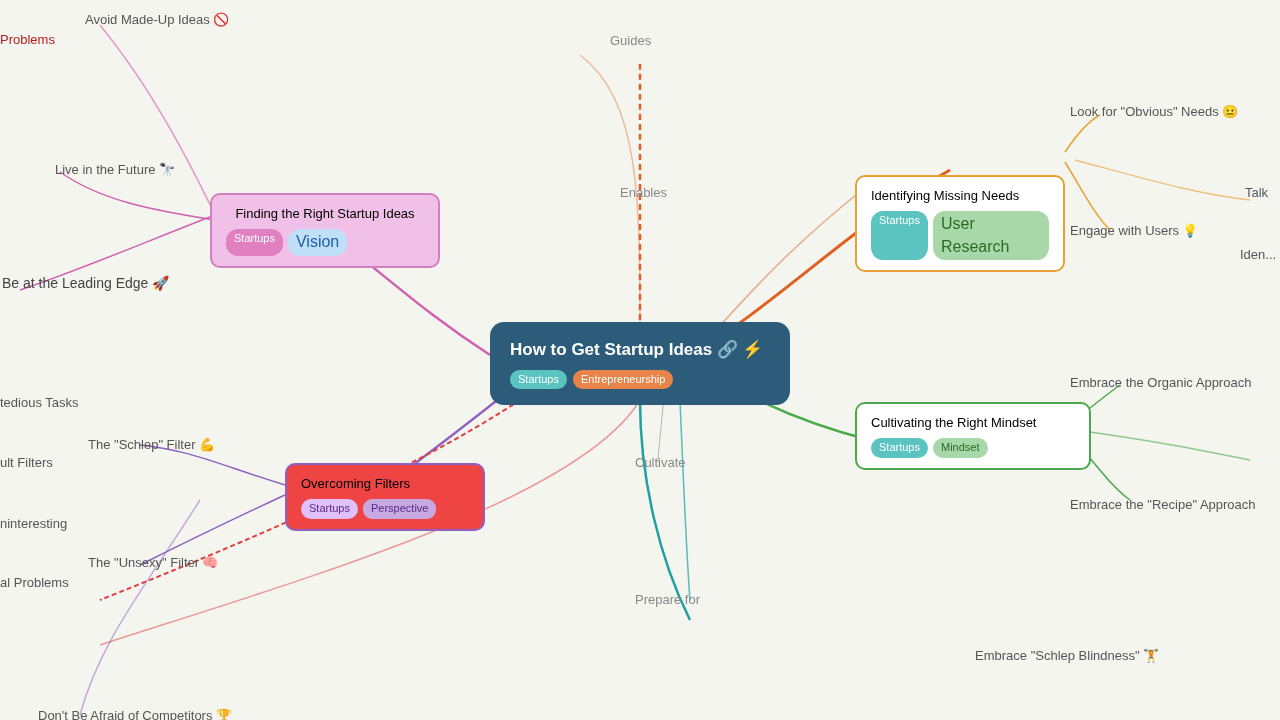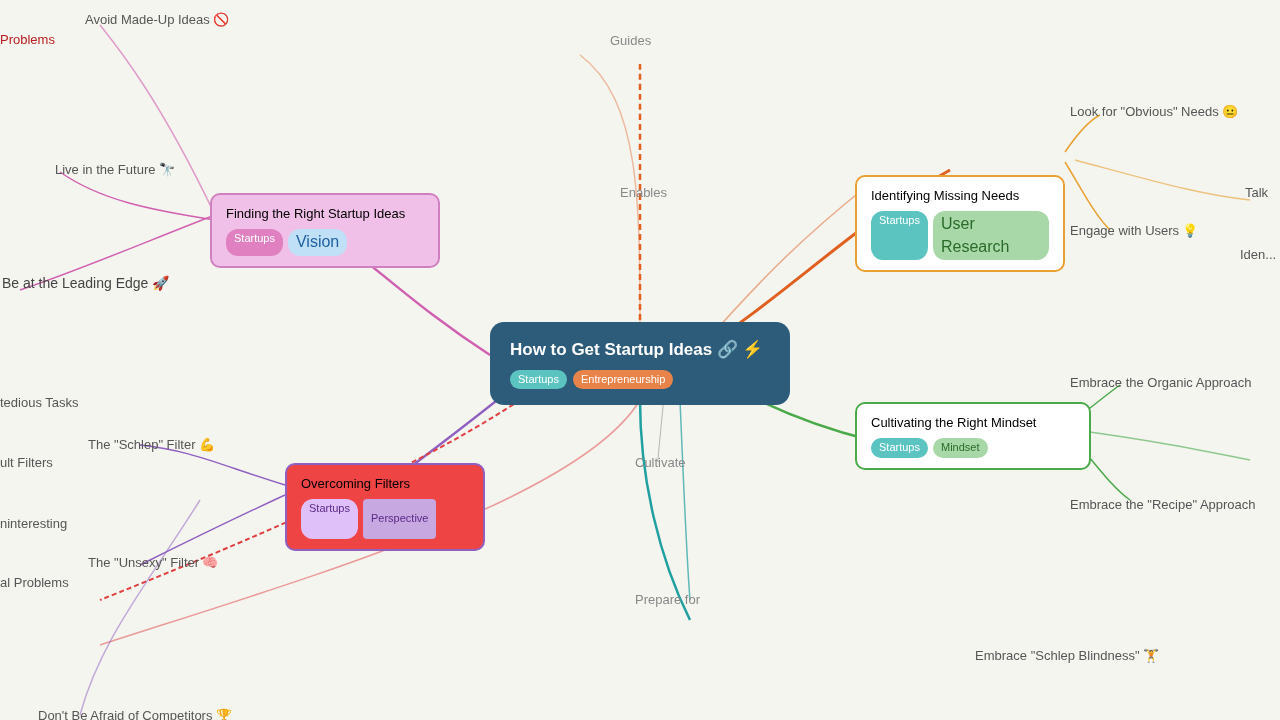--- a/index.html
+++ b/index.html
@@ -64,20 +64,21 @@
       color: white;
     }
 
     
     .node-finding {
       background: #f0c0e8;
       border: 2px solid #d080c0;
       left: 210px;
       top: 193px;
       width: 230px;
+      text-align: center;
     }
 
     .node-finding .tags {
       margin-top: 6px;
       display: flex;
       gap: 5px;
     }
 
     .tag-startups-pink {
       background: #e080c0;
@@ -308,22 +309,22 @@
       color: #2a6b2a;
       font-size: 11px;
       padding: 2px 8px;
       border-radius: 12px;
     }
 
     .tag-perspective-purple {
       background: #c8a8e0;
       color: #5a2a8a;
       font-size: 11px;
-      padding: 12px 8px;
-      border-radius: 4px;
+      padding: 2px 8px;
+      border-radius: 9px;
     }
 
     .tag-startups-overcoming {
       background: #e0c0f8;
       color: #5a2a8a;
       font-size: 11px;
       padding: 2px 8px;
       border-radius: 12px;
     }
   </style>

